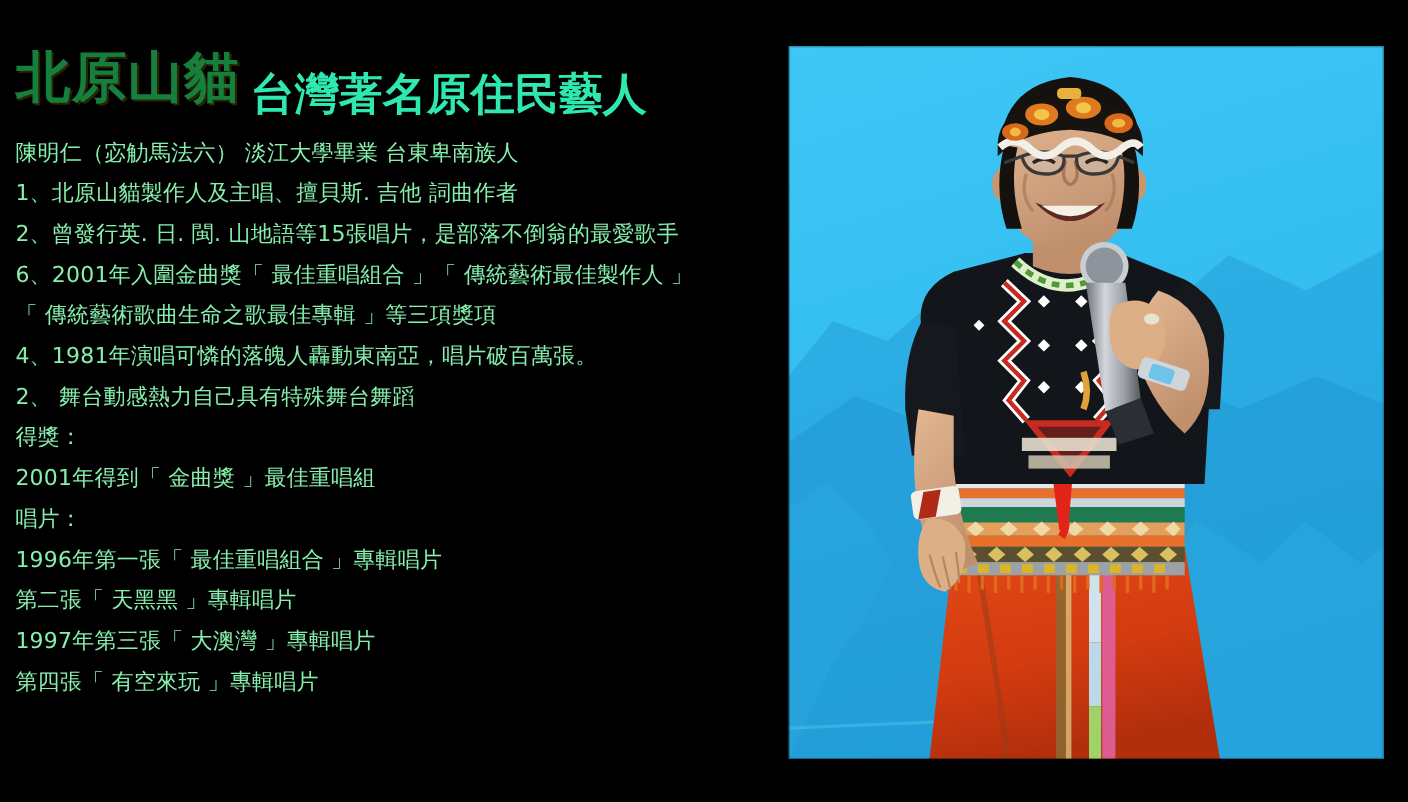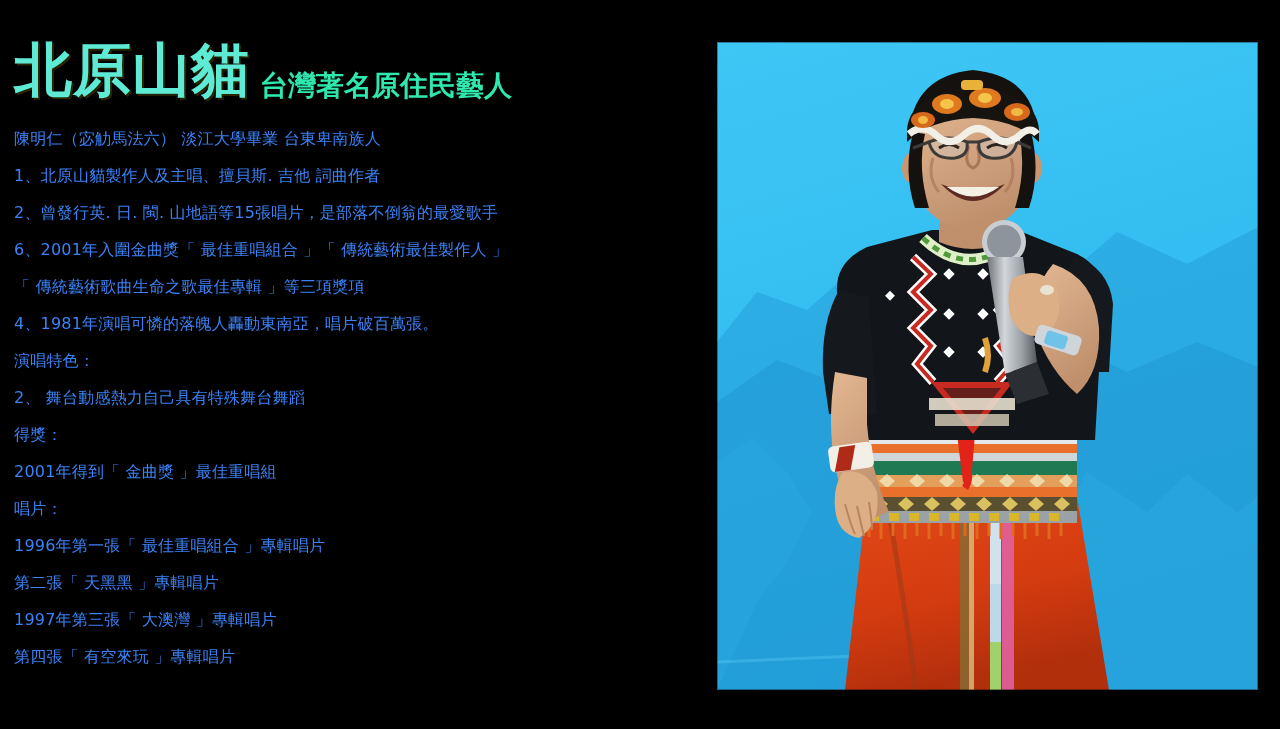--- a/index.html
+++ b/index.html
@@ -32,48 +32,48 @@
   }
 
   .title-row {
     display: flex;
     align-items: flex-end;
     height: 92px;
     margin-bottom: 10px;
   }
 
   .main-title {
-    font-size: 58px;
+    font-size: 50px;
     line-height: 80px;
     font-weight: bold;
-    color: #5eead4;
+    color: #15803d;
     letter-spacing: 1px;
     font-family: "DejaVu Sans", "Liberation Sans", sans-serif;
     white-space: nowrap;
     text-shadow: 2px 2px 0 #2a2400;
   }
 
   .sub-title {
-    font-size: 28px;
+    font-size: 40px;
     line-height: 32px;
     font-weight: bold;
     color: #2ee8b0;
     margin-left: 10px;
     margin-bottom: 8px;
     white-space: nowrap;
     font-family: "DejaVu Sans", "Liberation Sans", sans-serif;
   }
 
   .body-lines {
     margin-top: 8px;
   }
 
   .bline {
-    color: #3b82f6;
-    font-size: 16px;
+    color: #86efac;
+    font-size: 20px;
     line-height: 37px;
     height: 37px;
     white-space: nowrap;
     font-family: "DejaVu Sans", "Liberation Sans", sans-serif;
     letter-spacing: 0.2px;
   }
 
   
   .photo {
     position: absolute;
@@ -103,21 +103,20 @@
       <div class="sub-title">台灣著名原住民藝人</div>
     </div>
 
     <div class="body-lines">
       <div class="bline">陳明仁（宓觔馬法六） 淡江大學畢業  台東卑南族人</div>
       <div class="bline">1、北原山貓製作人及主唱、擅貝斯. 吉他  詞曲作者</div>
       <div class="bline">2、曾發行英. 日. 閩. 山地語等15張唱片，是部落不倒翁的最愛歌手</div>
       <div class="bline">6、2001年入圍金曲獎「 最佳重唱組合 」「 傳統藝術最佳製作人 」</div>
       <div class="bline">「 傳統藝術歌曲生命之歌最佳專輯 」等三項獎項</div>
       <div class="bline">4、1981年演唱可憐的落魄人轟動東南亞，唱片破百萬張。</div>
-      <div class="bline">演唱特色：</div>
       <div class="bline">2、 舞台動感熱力自己具有特殊舞台舞蹈</div>
       <div class="bline">得獎：</div>
       <div class="bline">2001年得到「 金曲獎 」最佳重唱組</div>
       <div class="bline">唱片：</div>
       <div class="bline">1996年第一張「 最佳重唱組合 」專輯唱片</div>
       <div class="bline">第二張「 天黑黑 」專輯唱片</div>
       <div class="bline">1997年第三張「 大澳灣 」專輯唱片</div>
       <div class="bline">第四張「 有空來玩 」專輯唱片</div>
     </div>
   </div>

